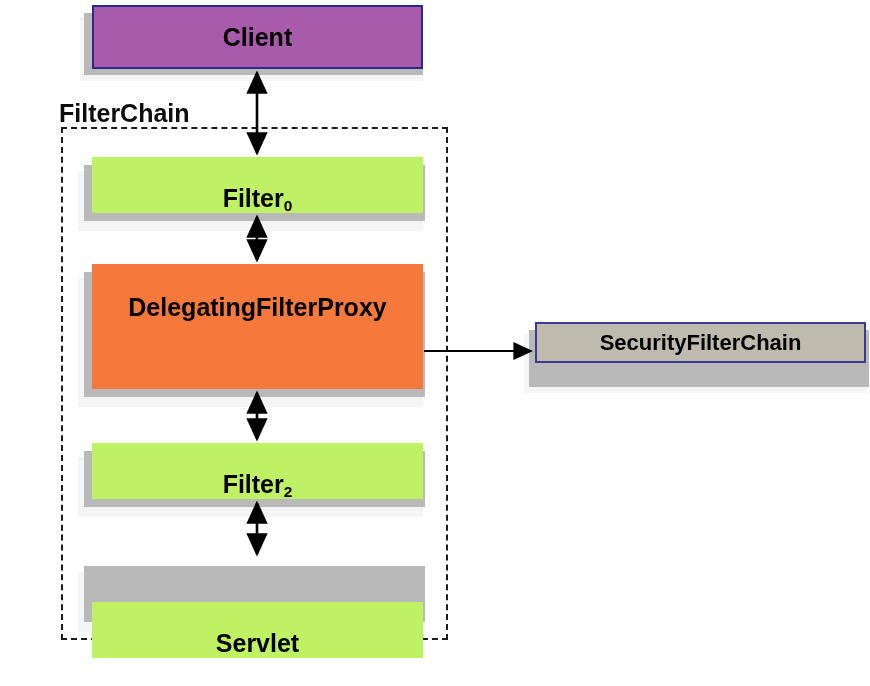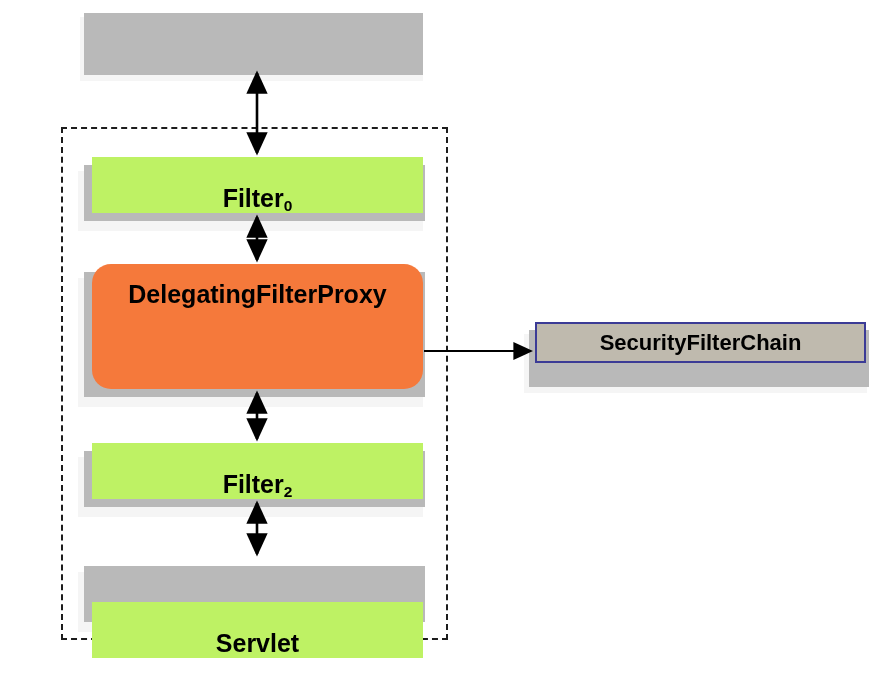--- a/index.html
+++ b/index.html
@@ -65,22 +65,21 @@
   #filter0-box   { left: 92px; top: 157px; width: 331px; height: 56px; }
   #filter2-box   { left: 92px; top: 443px; width: 331px; height: 56px; }
   #servlet-box   { left: 92px; top: 558px; width: 331px; height: 56px; margin-top: 44px; }
 
   
   #dfp-box {
     left: 92px; top: 264px;
     width: 331px; height: 125px;
     background: #f5793b;
     display: block;
-    padding: 4px;
-    border-radius: 19px;
+    padding: 17px;
   }
   #dfp-label {
     height: 52px;
     display: flex;
     align-items: center;
     justify-content: center;
     font-size: 25px;
     font-weight: bold;
     color: #000;
   }
@@ -169,21 +168,25 @@
   }
 </style>
 </head>
 <body>
 
 <div id="figure-canvas">
 
   <div class="node-shadow-outer" style="left:80px; top:17px; width:343px; height:64px;"></div>
   <div class="node-shadow-inner" style="left:84px; top:13px; width:339px; height:62px;"></div>
 
-
+  <div class="node" id="client-box">
+    <span>Client</span>
+  </div>
+
+  <div id="filterchain-label">FilterChain</div>
   <div id="filterchain-dashed"></div>
 
   <div class="node-shadow-outer" style="left:78px; top:171px; width:345px; height:60px;"></div>
   <div class="node-shadow-inner" style="left:84px; top:165px; width:341px; height:56px;"></div>
 
   <div class="node orange-box" id="filter0-box">
     <span>Filter</span>
       <span class="sub">0</span>
   </div>
 

